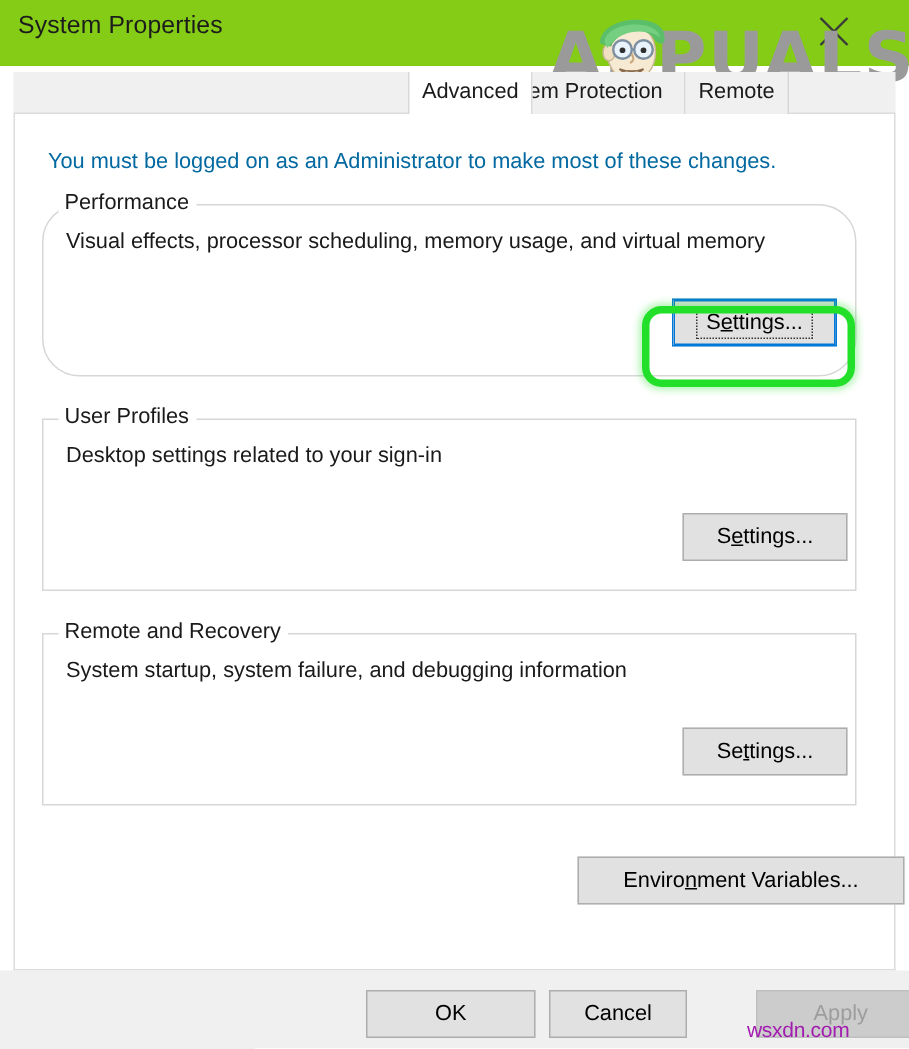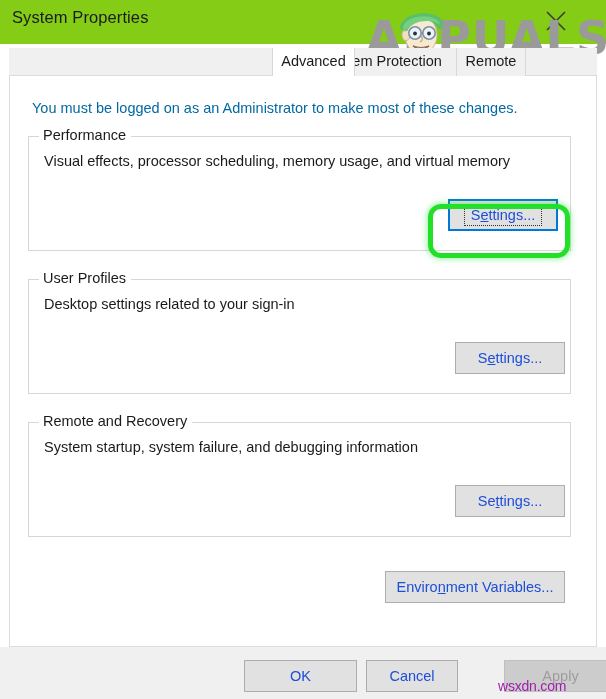--- a/index.html
+++ b/index.html
@@ -142,21 +142,21 @@
     white-space: nowrap;
   }
 
   
   .btn {
     position: absolute;
     box-sizing: border-box;
     background: #e1e1e1;
     border: 1px solid #adadad;
     font-size: 14.5px;
-    color: #1d4ed8;
+    color: #000000;
     text-align: center;
     cursor: default;
     white-space: nowrap;
     display: flex;
     align-items: center;
     justify-content: center;
     font-family: "Liberation Sans", sans-serif;
   }
   .btn.focused {
     border: 1px solid #0078d7;
@@ -251,21 +251,21 @@
   <div id="tabstrip">
     <div class="tab selected" style="left:220px;width:83px;margin-left:43px;">Advanced</div>
     <div class="tab" style="left:301px;width:147px;">System Protection</div>
     <div class="tab" style="left:448px;width:69px;">Remote</div>
   </div>
 
   <div id="tabpage">
 
     <div id="admin-notice">You must be logged on as an Administrator to make most of these changes.</div>
 
-    <div class="groupbox" style="top:60px;height:115px;">
+    <div class="groupbox" style="top:60px;height:115px;border-radius:25px;">
       <div class="group-legend">Performance</div>
       <div class="group-desc">Visual effects, processor scheduling, memory usage, and virtual memory</div>
       <div class="btn focused" style="left:419px;top:62px;width:110px;height:32px;">
         <span class="btn-inner"><span>S</span><u>e</u><span>ttings...</span></span>
       </div>
     </div>
 
     <div class="groupbox" style="top:203px;height:115px;padding-left:28px;">
       <div class="group-legend">User Profiles</div>
       <div class="group-desc">Desktop settings related to your sign-in</div>
@@ -275,21 +275,21 @@
     </div>
 
     <div class="groupbox" style="top:346px;height:115px;">
       <div class="group-legend">Remote and Recovery</div>
       <div class="group-desc">System startup, system failure, and debugging information</div>
       <div class="btn" style="left:426px;top:62px;width:110px;height:32px;">
         <span class="btn-inner"><span>Se</span><u>t</u><span>tings...</span></span>
       </div>
     </div>
 
-    <div class="btn" style="left:375px;top:495px;width:180px;height:32px;">
+    <div class="btn" style="left:375px;top:495px;width:218px;height:32px;">
       <span class="btn-inner"><span>Enviro</span><u>n</u><span>ment Variables...</span></span>
     </div>
   </div>
 
   <div id="settings-highlight"></div>
 
   <div id="footer">
     <div class="btn" style="left:244px;width:113px;">
       <span>OK</span>
     </div>

